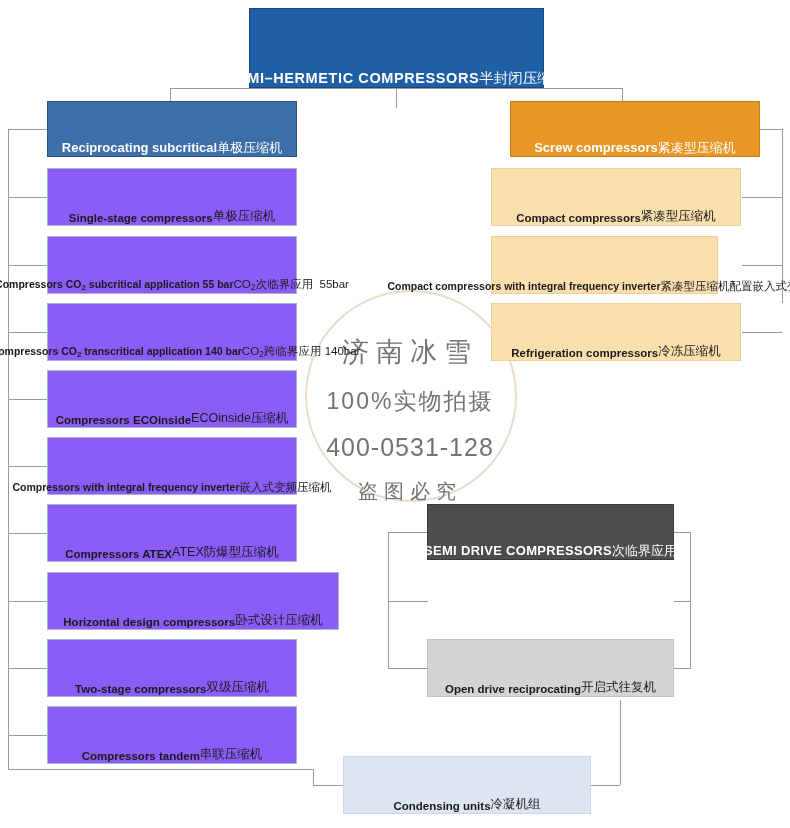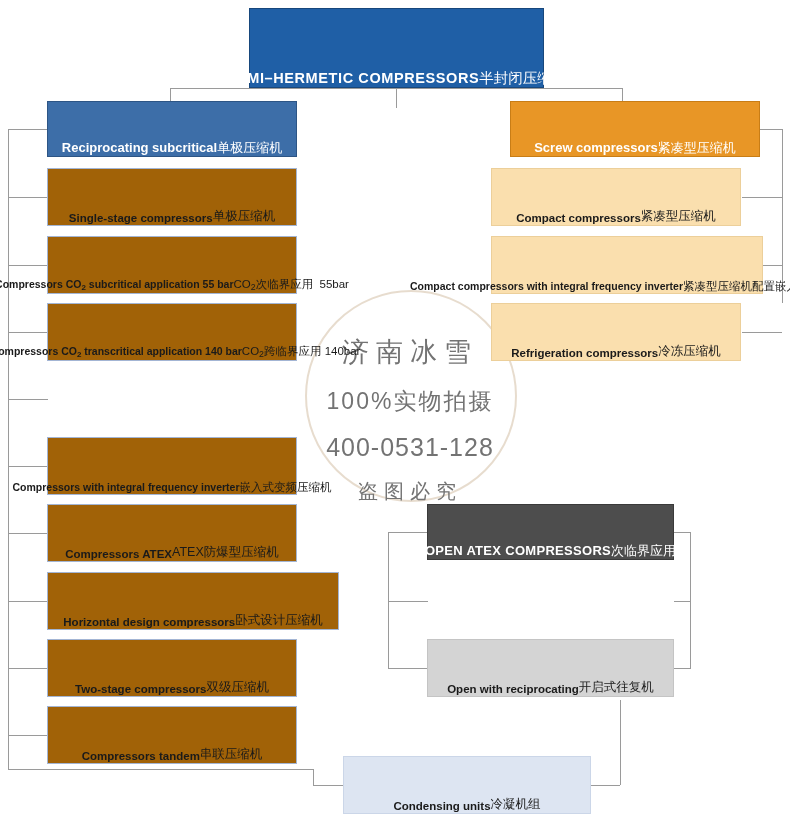--- a/index.html
+++ b/index.html
@@ -72,21 +72,21 @@
   
   .hdr-grey {
     background: #4d4d4d;
     color: #ffffff;
     border: 1px solid #3a3a3a;
   }
   .hdr-grey .en { font-size: 13px; font-weight: bold; letter-spacing: 0.3px; }
   .hdr-grey .zh { font-size: 13px; margin-top: 2px; }
   
   .leaf-blue {
-    background: #a16207;
+    background: #8b5cf6;
     color: #1a1a1a;
     border: 1px solid #a3b5d4;
   }
   .leaf-orange {
     background: #fadfae;
     color: #1a1a1a;
     border: 1px solid #eccf9a;
   }
   .leaf-grey {
     background: #d4d4d4;
@@ -221,20 +221,24 @@
   <div class="node leaf-blue leaf-small" style="left:47px; top:236px; width:250px; height:58px;">
     <span class="en">Compressors CO<sub>2</sub> subcritical application 55 bar</span>
     <span class="zh">CO<sub>2</sub>次临界应用&nbsp; 55bar</span>
   </div>
 
   <div class="node leaf-blue leaf-small" style="left:47px; top:303px; width:250px; height:58px;padding-left:7px;">
     <span class="en">Compressors CO<sub>2</sub> transcritical application 140 bar</span>
     <span class="zh">CO<sub>2</sub>跨临界应用 140bar</span>
   </div>
 
+  <div class="node leaf-blue" style="left:47px; top:370px; width:250px; height:58px;">
+    <span class="en">Compressors ECOinside</span>
+    <span class="zh">ECOinside压缩机</span>
+  </div>
 
   <div class="node leaf-blue leaf-small" style="left:47px; top:437px; width:250px; height:58px;">
     <span class="en">Compressors with integral frequency inverter</span>
     <span class="zh">嵌入式变频压缩机</span>
   </div>
 
   <div class="node leaf-blue" style="left:47px; top:504px; width:250px; height:58px;">
     <span class="en">Compressors ATEX</span>
     <span class="zh">ATEX防爆型压缩机</span>
   </div>
@@ -257,38 +261,38 @@
   <div class="node hdr-orange" style="left:510px; top:101px; width:250px; height:56px;">
     <span class="en">Screw compressors</span>
     <span class="zh">紧凑型压缩机</span>
   </div>
 
   <div class="node leaf-orange" style="left:491px; top:168px; width:250px; height:58px;">
     <span class="en">Compact compressors</span>
     <span class="zh">紧凑型压缩机</span>
   </div>
 
-  <div class="node leaf-orange leaf-small" style="left:491px; top:236px; width:272px; height:58px;">
+  <div class="node leaf-orange leaf-small" style="left:491px; top:236px; width:227px; height:58px;">
     <span class="en">Compact compressors with integral frequency inverter</span>
     <span class="zh">紧凑型压缩机配置嵌入式变频器</span>
   </div>
 
   <div class="node leaf-orange" style="left:491px; top:303px; width:250px; height:58px;">
     <span class="en">Refrigeration compressors</span>
     <span class="zh">冷冻压缩机</span>
   </div>
 
   <div class="node hdr-grey" style="left:427px; top:504px; width:247px; height:56px;">
-    <span class="en">OPEN ATEX COMPRESSORS</span>
+    <span class="en">SEMI DRIVE COMPRESSORS</span>
     <span class="zh">次临界应用</span>
   </div>
 
 
   <div class="node leaf-grey" style="left:427px; top:639px; width:247px; height:58px;">
-    <span class="en">Open with reciprocating</span>
+    <span class="en">Open drive reciprocating</span>
     <span class="zh">开启式往复机</span>
   </div>
 
   <div class="node leaf-lblue" style="left:343px; top:756px; width:248px; height:58px;">
     <span class="en">Condensing units</span>
     <span class="zh">冷凝机组</span>
   </div>
 
 </div>
 

